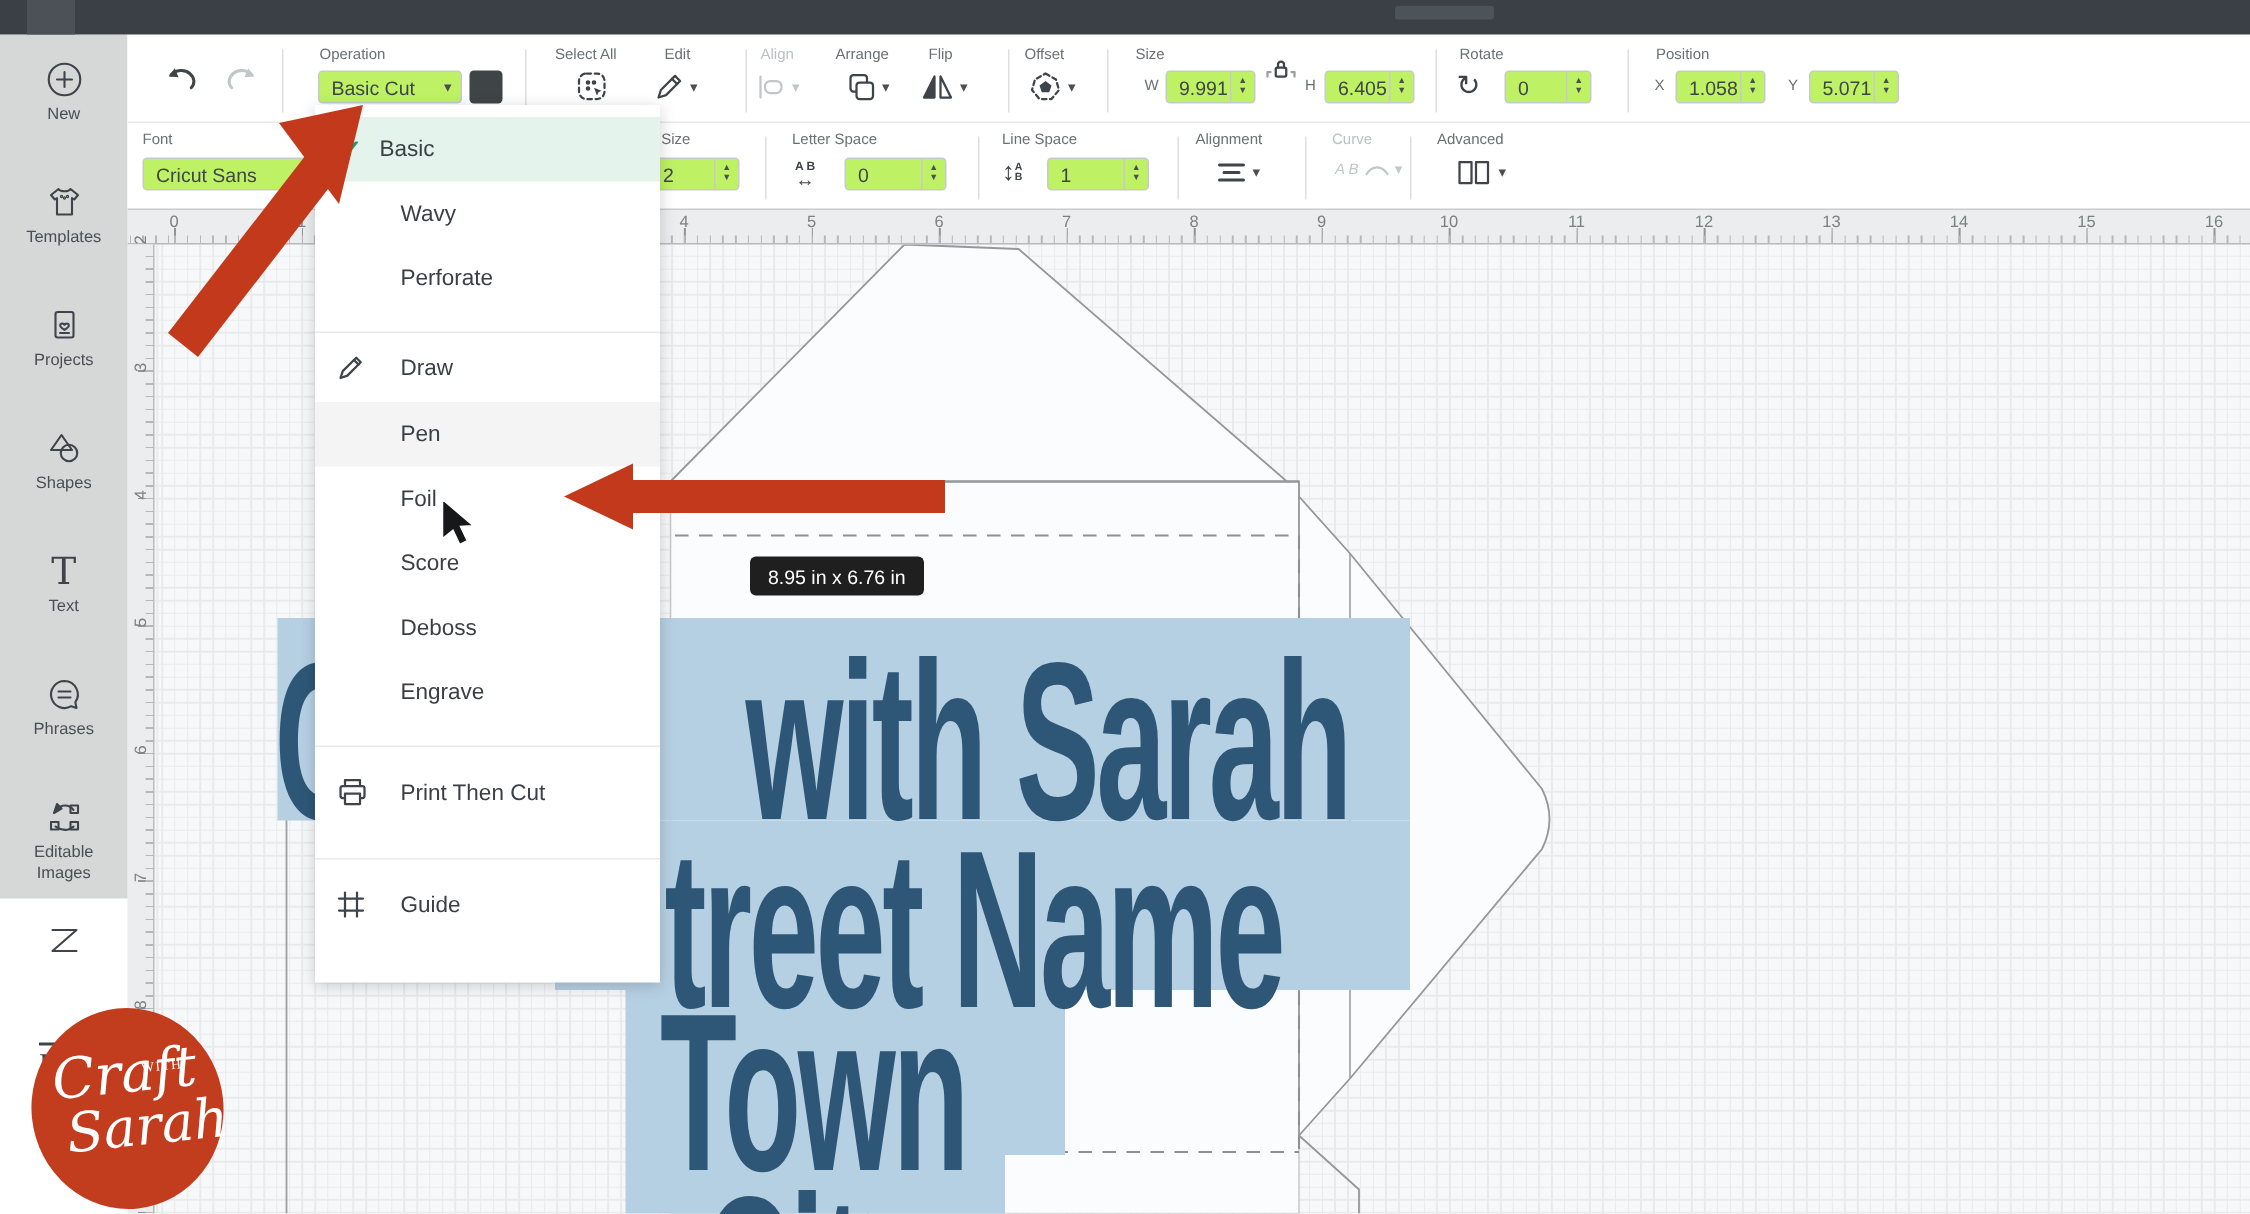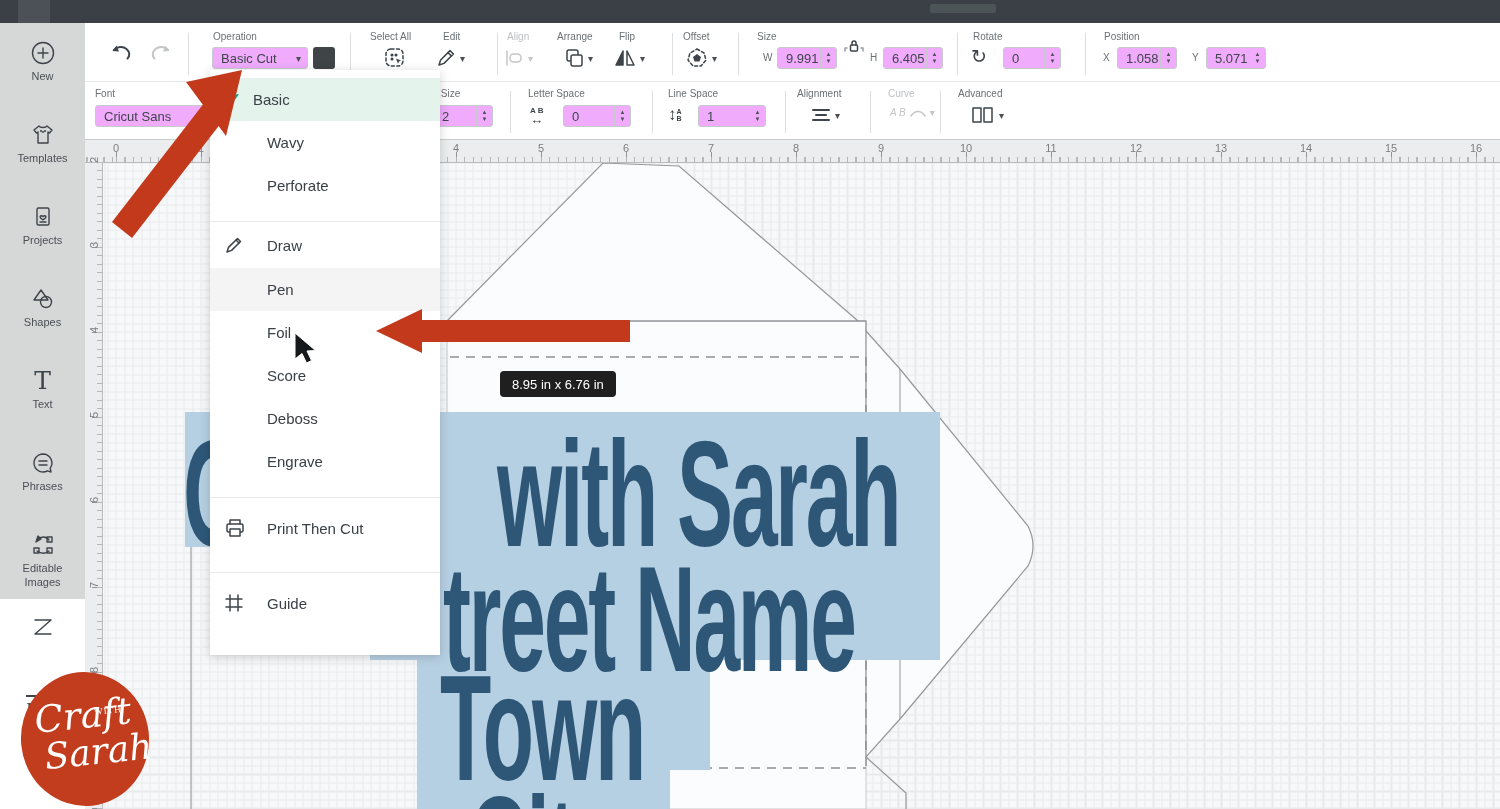--- a/index.html
+++ b/index.html
@@ -13,21 +13,21 @@
   .side-item{height:82px;display:flex;flex-direction:column;align-items:center;padding-top:9px;color:#41464b;}
   .side-item .ic{height:27px;display:flex;align-items:center;justify-content:center;}
   .side-item .lbl{font-size:11px;margin-top:4px;color:#4a4f54;text-align:center;line-height:1.25;}
   .side-item svg{stroke:#3e4449;fill:none;stroke-width:1.4;stroke-linecap:round;stroke-linejoin:round;}
   
   #toolbar{position:absolute;left:85px;top:23px;width:1415px;height:117px;background:#fff;border-bottom:1px solid #c9cccd;z-index:15;}
   #toolbar .row-sep{position:absolute;left:0;top:58px;width:100%;height:1px;background:#e7e8e9;}
   .tlabel{position:absolute;font-size:10px;color:#6b7074;white-space:nowrap;}
   .tlabel.dis{color:#bdc0c3;}
   .vdiv{position:absolute;width:1px;background:#dcdedf;}
-  .ibox{position:absolute;height:22px;border:1px solid #c7cacc;border-radius:3px;background:#f0abfc;display:flex;align-items:center;font-size:13px;color:#3f454a;}
+  .ibox{position:absolute;height:22px;border:1px solid #c7cacc;border-radius:3px;background:#bef264;display:flex;align-items:center;font-size:13px;color:#3f454a;}
   .ibox .val{flex:1;padding-left:8px;}
   .stepper{width:16px;height:100%;border-left:1px solid #c7cacc;display:flex;flex-direction:column;align-items:center;justify-content:center;font-size:6px;color:#4a4f54;line-height:1.1;}
   .caret{font-size:10px;color:#4a4f54;}
   .icbtn{position:absolute;display:flex;align-items:center;gap:3px;color:#3e4449;}
   .icbtn svg{stroke:#3e4449;fill:none;stroke-width:1.5;stroke-linecap:round;stroke-linejoin:round;}
   .icbtn.dis svg{stroke:#c3c6c8;}
   .icbtn.dis, .icbtn.dis .caret{color:#c3c6c8;}
   .letter-ic{display:flex;flex-direction:column;align-items:center;font-weight:bold;color:#3e4449;}
   
   #hruler{position:absolute;left:85px;top:140px;width:1415px;height:23px;background:#ecedee;border-bottom:1px solid #b9bcbe;z-index:5;

